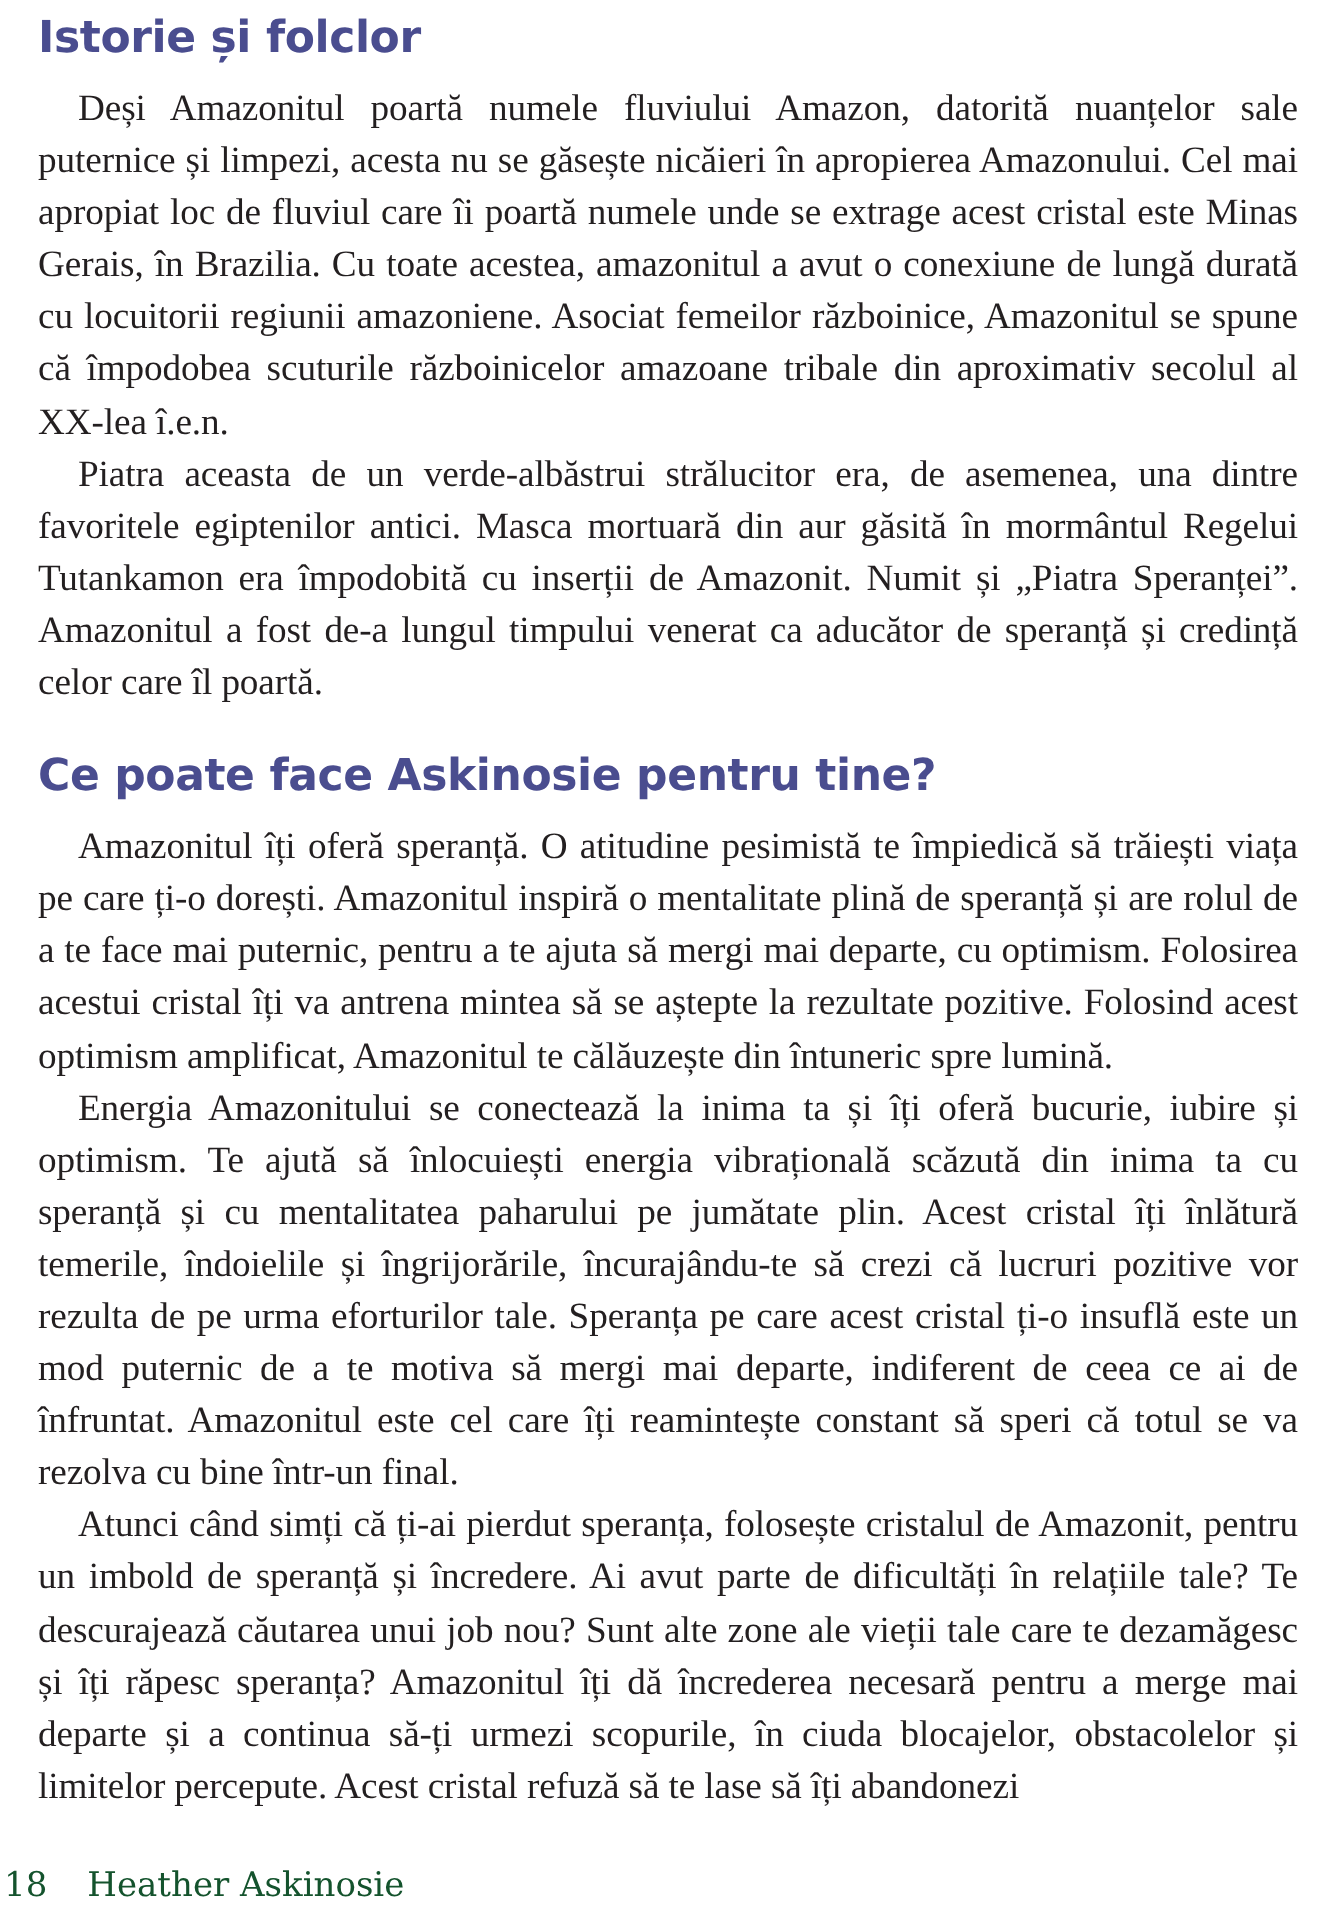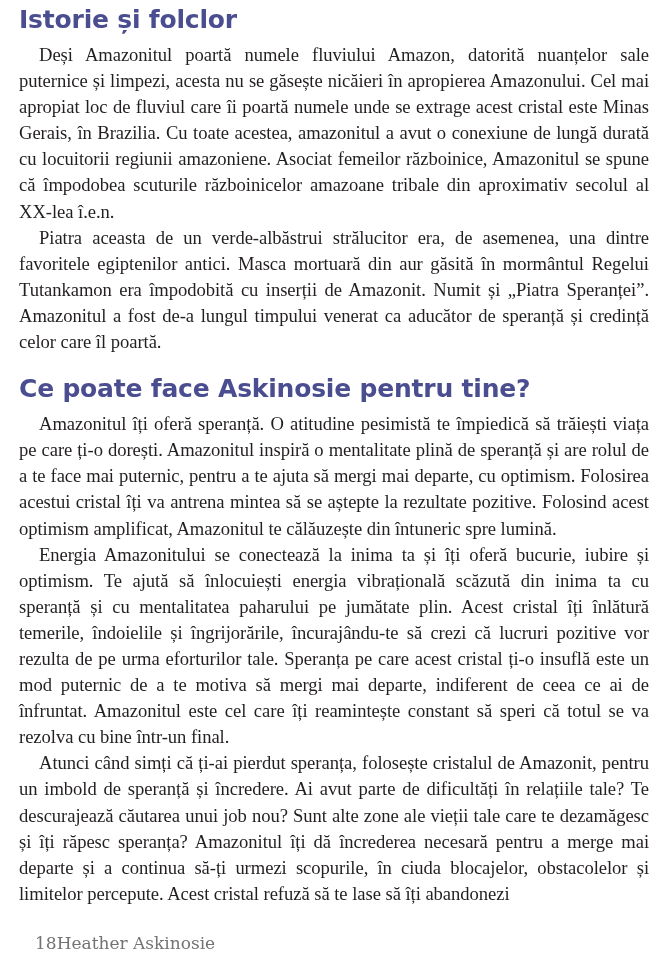--- a/index.html
+++ b/index.html
@@ -25,21 +25,21 @@
   .content {
     position: absolute;
     left: 19px;
     top: 0;
     width: 630px;
   }
   h2.section-heading {
     color: #4a4d8f;
     font-family: "DejaVu Sans", sans-serif;
     font-weight: bold;
-    font-size: 25px;
+    font-size: 22px;
     line-height: 30px;
     letter-spacing: -0.2px;
     margin: 0;
     padding: 0;
   }
   h2.heading-1 {
     padding-top: 5px;
   }
   h2.heading-2 {
     padding-top: 19px;
@@ -57,36 +57,36 @@
     letter-spacing: -0.05px;
     word-spacing: 0px;
     -webkit-hyphens: none;
     hyphens: none;
   }
   p.first-after-heading {
     margin-top: 7px;
   }
   .footer {
     position: absolute;
-    left: 35px;
+    left: 2px;
     top: 932px;
     width: 630px;
     display: flex;
     align-items: baseline;
     font-family: "DejaVu Serif", serif;
-    color: #737373;
+    color: #14532d;
   }
   .footer .page-number {
     font-size: 17px;
     line-height: 22px;
   }
   .footer .author-name {
     font-size: 17px;
     line-height: 22px;
-    margin-left: 0;
+    margin-left: 20px;
   }
 </style>
 </head>
 <body>
 
 <div class="page">
   <div class="content">
 
     <h2 class="section-heading heading-1">Istorie și folclor</h2>
 

